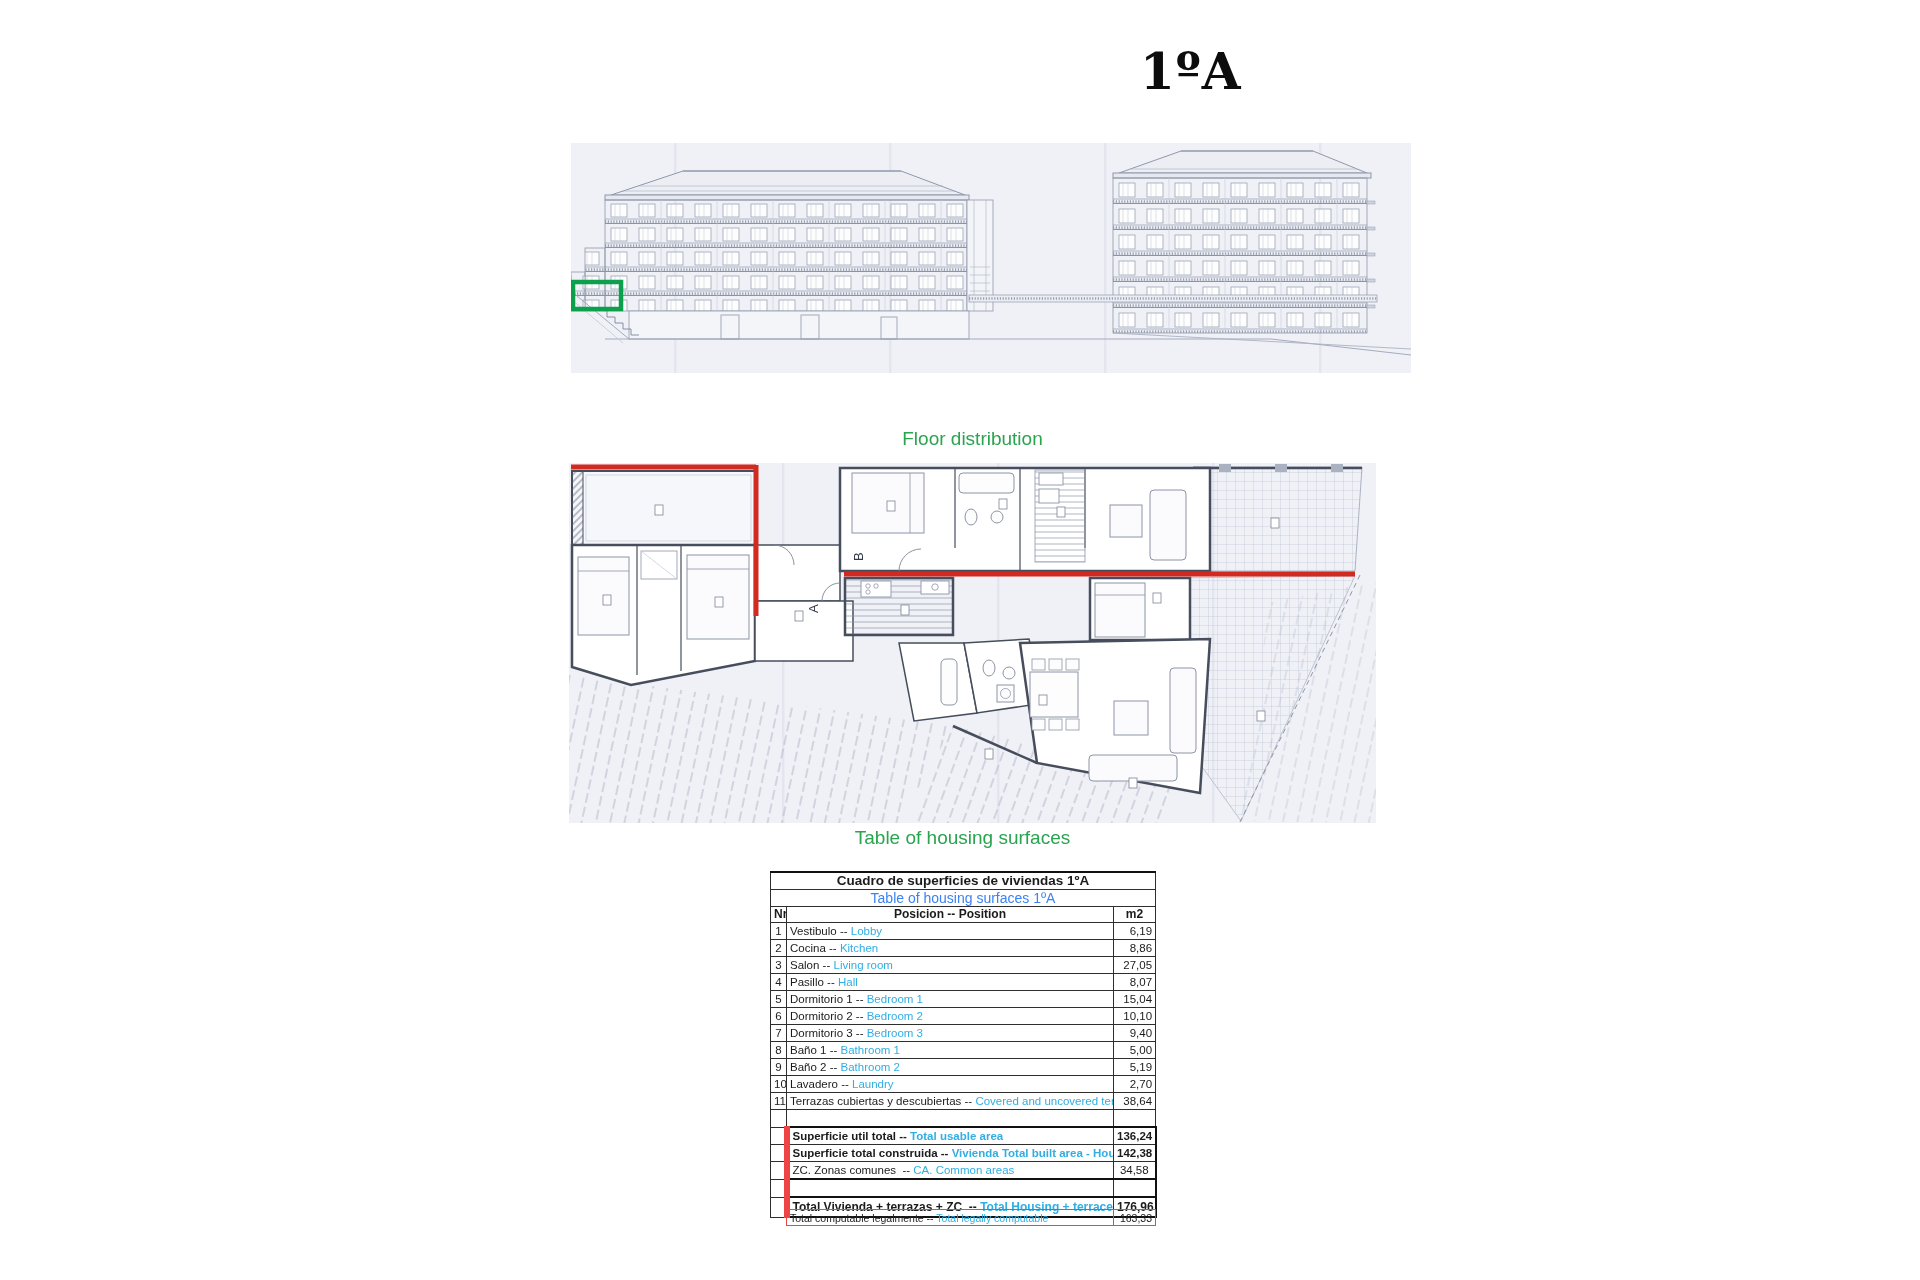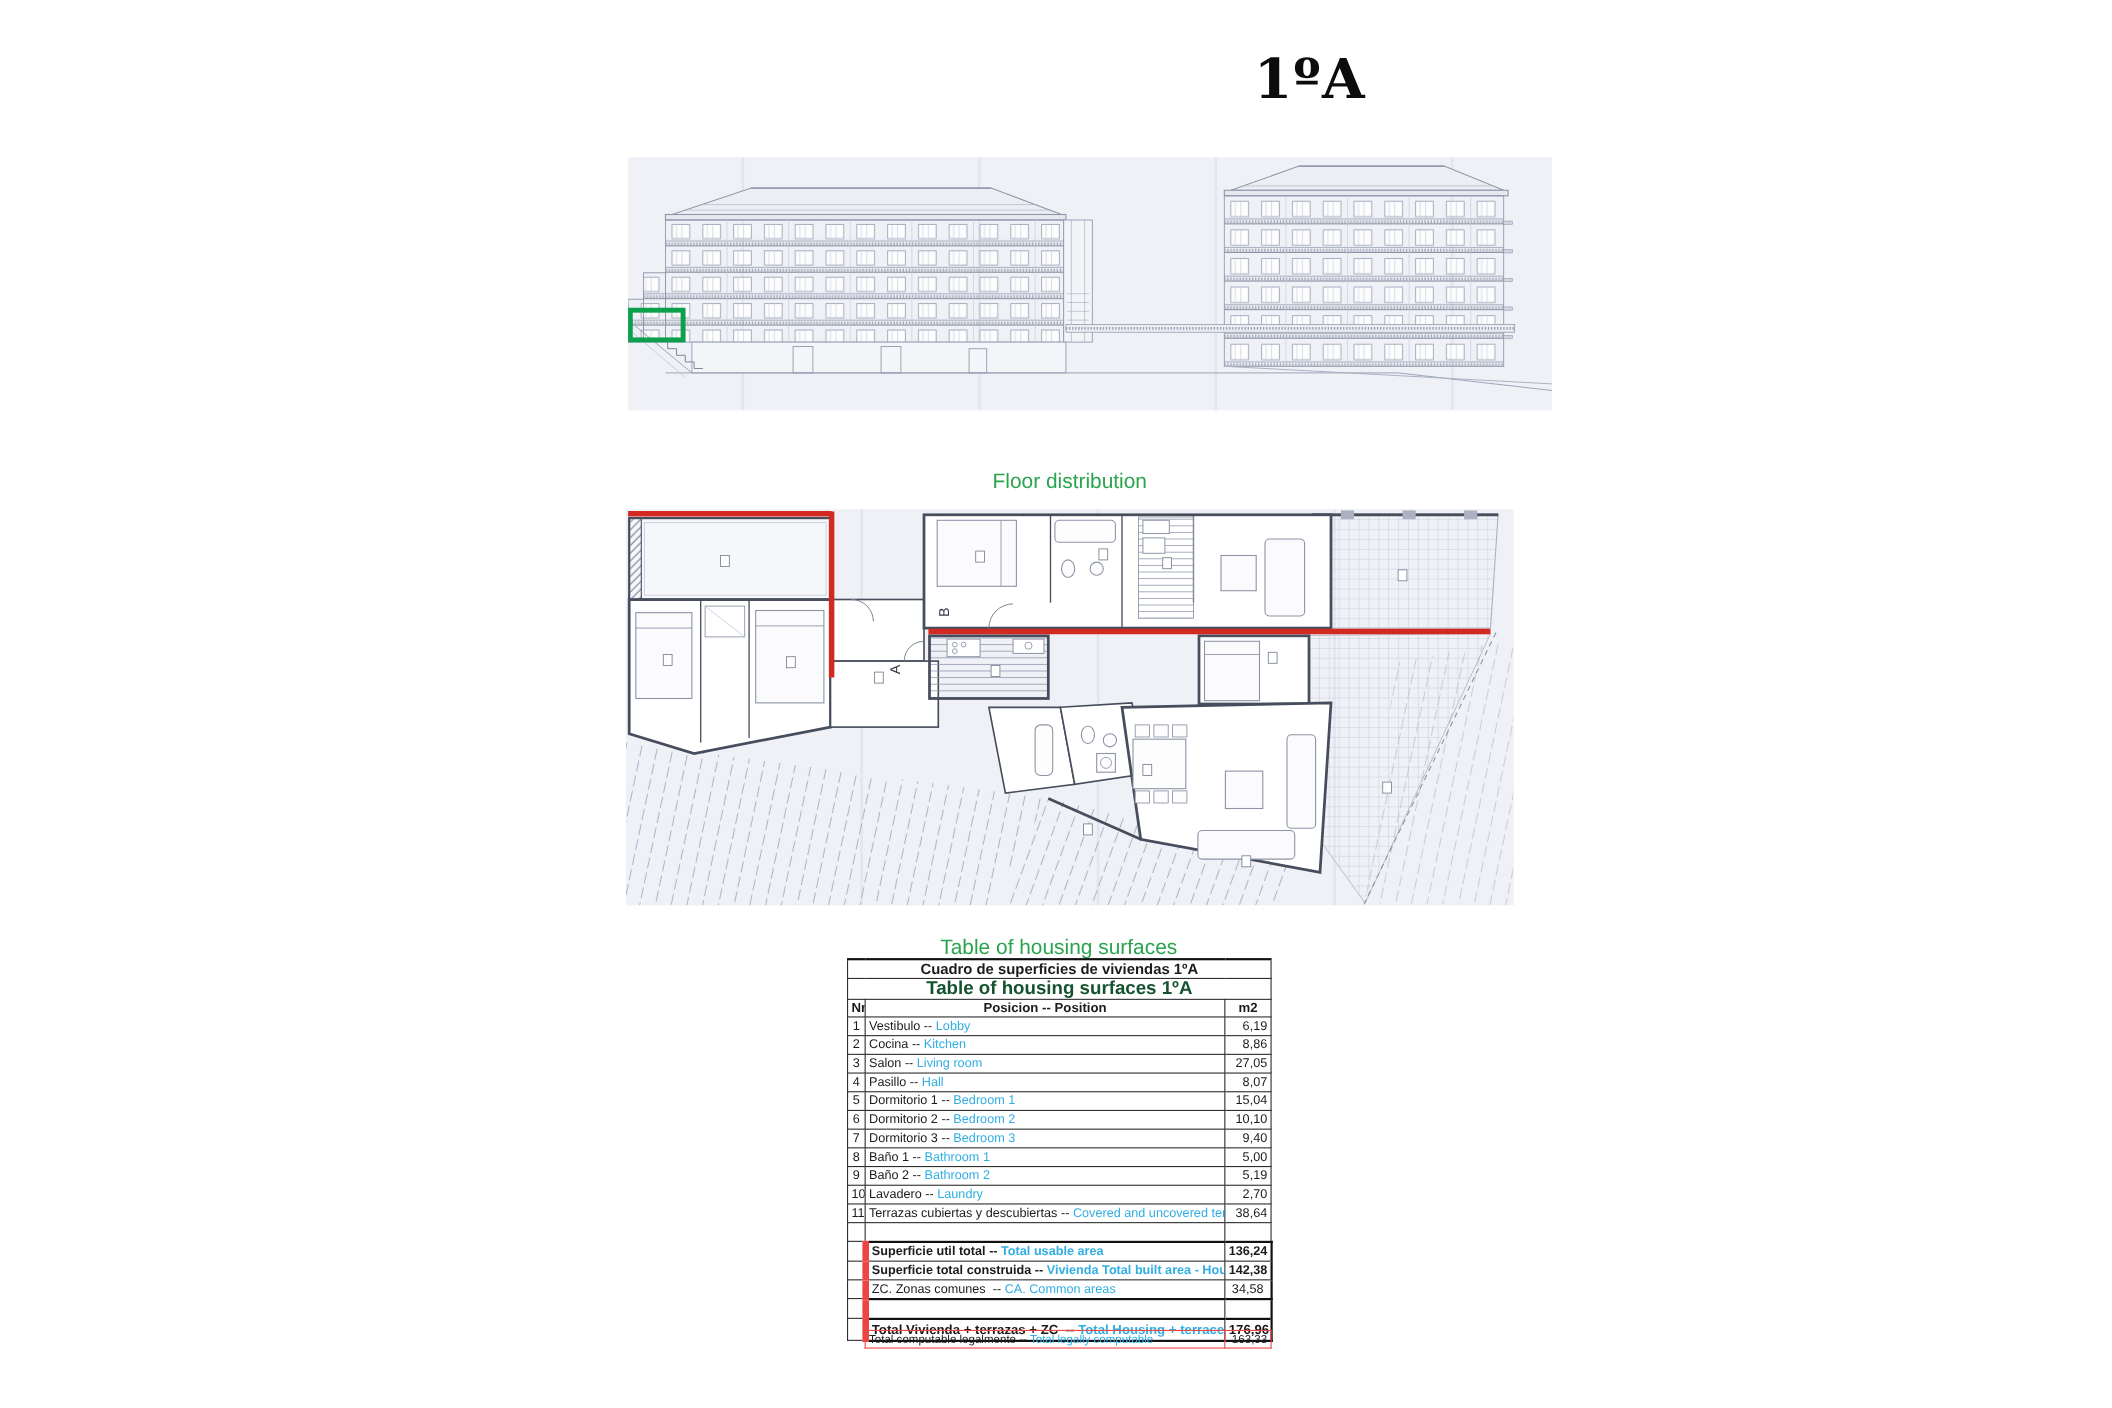--- a/index.html
+++ b/index.html
@@ -11,32 +11,32 @@
               font-weight:bold;font-size:50px;color:#0c0c0c;letter-spacing:1px;}
 
   
   .scan{position:absolute;background:#f0f1f7;}
   .scan svg{position:absolute;left:0;top:0;}
   .scan-elevation{left:571px;top:143px;width:840px;height:230px;}
   .scan-plan{left:569px;top:463px;width:807px;height:360px;}
 
   .green-heading{position:absolute;font-size:19px;color:#2aa44f;text-align:center;}
   .plan-heading{left:569px;top:428px;width:807px;}
-  .table-heading{left:770px;top:851px;width:385px;}
+  .table-heading{left:770px;top:827px;width:385px;}
 
   
   .surfaces-wrap{position:absolute;left:770px;top:871px;width:385px;}
   table.surfaces{border-collapse:collapse;table-layout:fixed;width:385px;font-size:11.5px;color:#1b1b1b;}
   table.surfaces td{border:1px solid #2e2e2e;height:16px;padding:0 3px;line-height:1.05;
                     overflow:hidden;white-space:nowrap;}
   td.c-l{border-left:2px solid #111;}
   td.c-r{border-right:2px solid #111;}
   tr.t-top td{border-top:2px solid #111;margin-left:24px;}
   td.title-es{font-weight:bold;font-size:13.5px;text-align:center;height:21px;}
-  td.title-en{font-weight:bold;font-size:17px;text-align:center;color:#14532d;height:15px;}
+  td.title-en{font-weight:normal;font-size:14px;text-align:center;color:#3b82f6;height:15px;}
   tr.colhead td{font-weight:bold;text-align:center;font-size:12px;height:15px;}
   td.nr{text-align:center;}
   td.m2{text-align:right;margin-top:37px;}
   span.en{color:#31aee3;}
   span.sep{white-space:pre;}
   td.ghost{border:none;background:transparent;}
   tbody.totals tr{font-weight:bold;}
   tbody.totals tr:last-of-type{font-weight:normal;}
   tbody.totals tr:first-of-type td.pos,tbody.totals tr:first-of-type td.m2{border-top:2px solid #111;}
   tbody.totals tr:last-of-type td.pos,tbody.totals tr:last-of-type td.m2{border-bottom:2px solid #111;}

